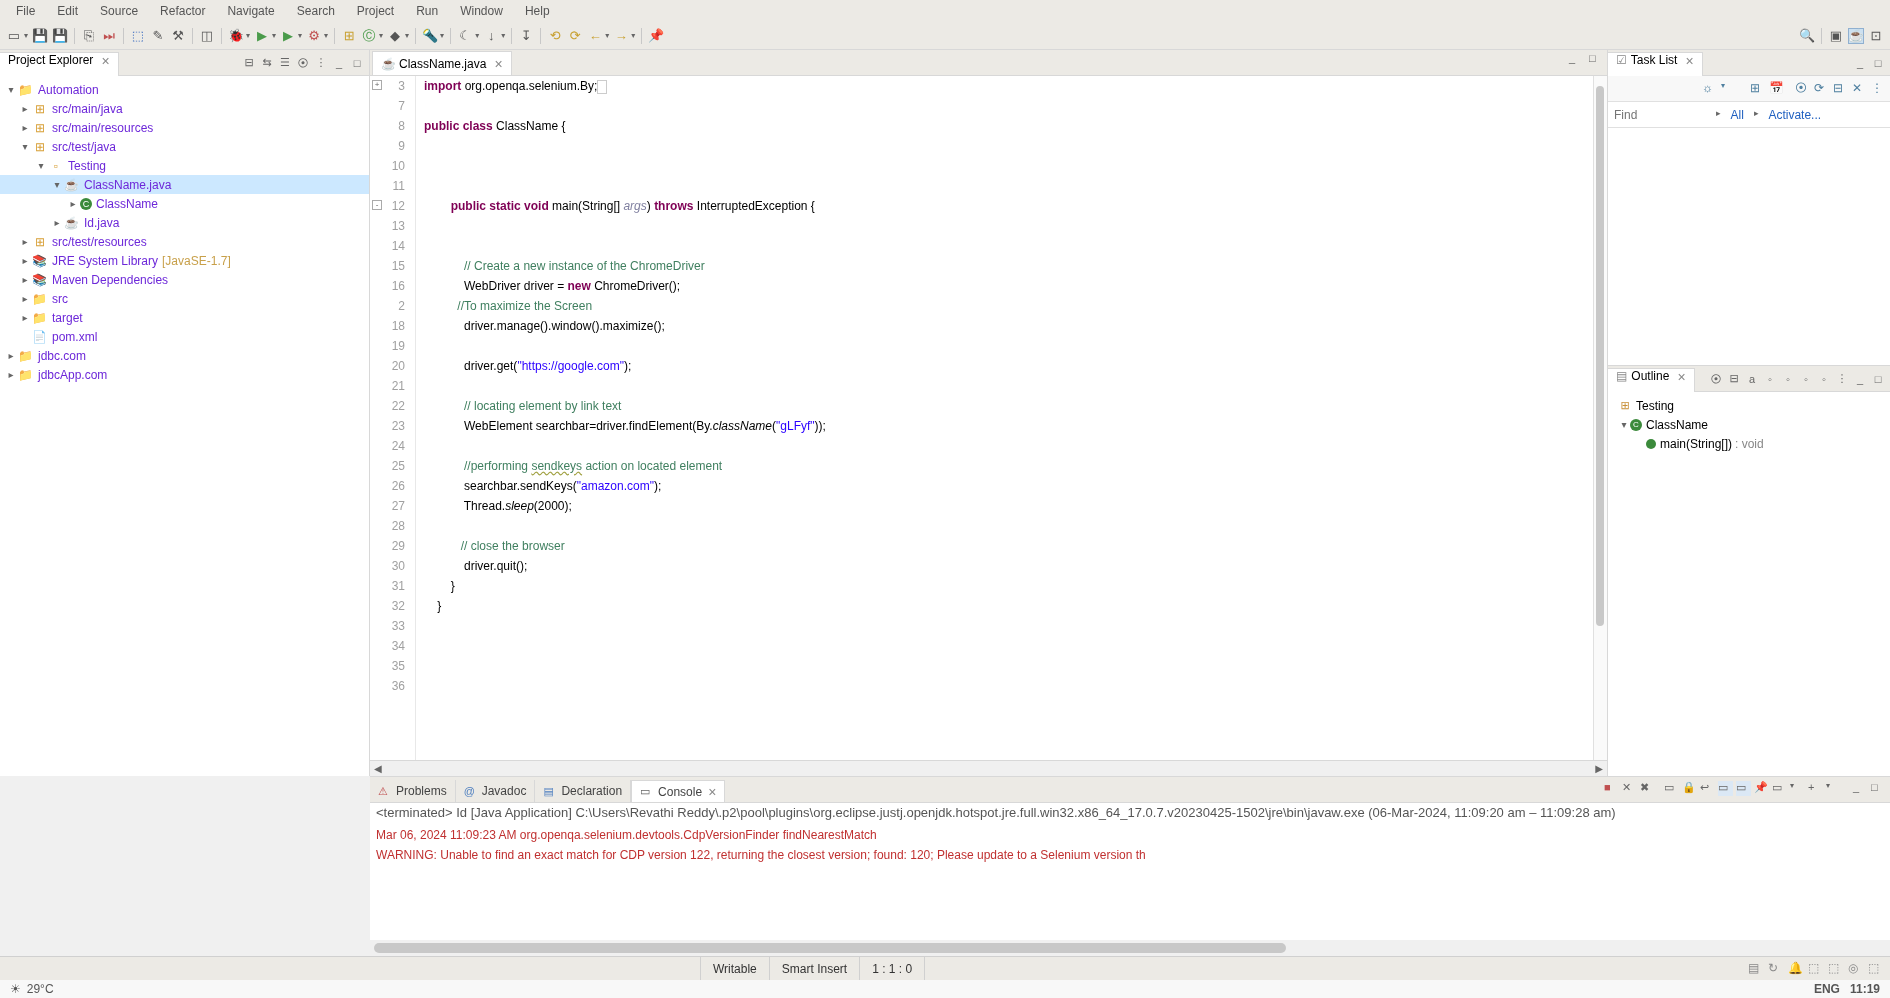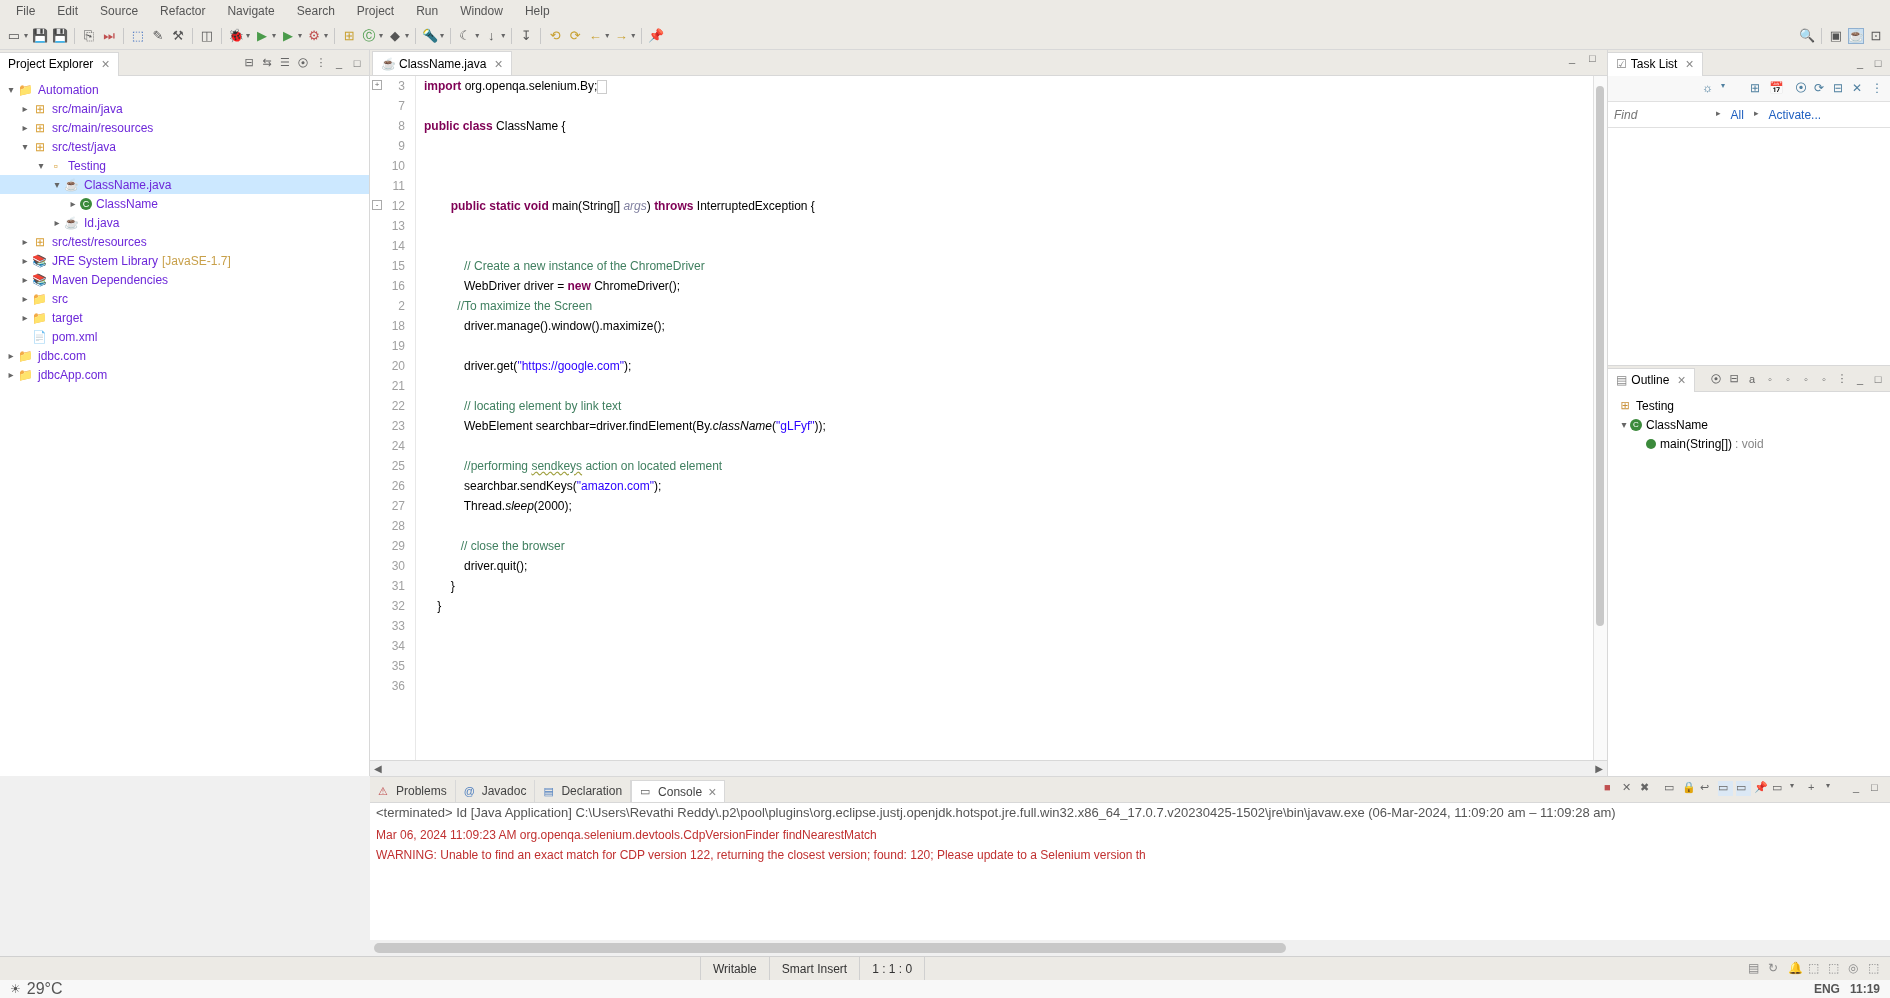--- a/index.html
+++ b/index.html
@@ -18,21 +18,21 @@
 .toolbar .red { color: #c05050; }
 .toolbar .yellow { color: #c8a030; }
 .toolbar .blue { color: #4070c0; }
 
 
 .main { display: flex; height: 726px; }
 
 
 .explorer-panel { width: 370px; background: #fff; border-right: 1px solid #d8d8d8; display: flex; flex-direction: column; }
 .panel-header { height: 26px; background: #eceae5; display: flex; align-items: center; border-bottom: 1px solid #d8d8d8; }
-.panel-tab { display: flex; align-items: center; padding: 0 8px; height: 24px; background: #fff; border-right: 1px solid #d8d8d8; border-top: 1px solid #d8d8d8; margin-top: 2px; }
+.panel-tab { display: flex; padding: 0 8px; height: 24px; background: #fff; border-right: 1px solid #d8d8d8; border-top: 1px solid #d8d8d8; margin-top: 2px; }
 .panel-tab-close { margin-left: 8px; color: #888; font-size: 14px; }
 .panel-toolbar { margin-left: auto; display: flex; gap: 2px; padding-right: 4px; }
 .panel-toolbar span { width: 16px; height: 16px; display: inline-flex; align-items: center; justify-content: center; color: #666; font-size: 11px; }
 
 .tree { flex: 1; padding: 4px 0; overflow: auto; font-size: 13px; }
 .tree-row { display: flex; align-items: center; height: 19px; padding-left: 4px; white-space: nowrap; }
 .tree-row.selected { background: #cce8ff; }
 .tree-toggle { width: 14px; text-align: center; color: #666; font-size: 10px; }
 .tree-icon { width: 16px; height: 16px; margin-right: 4px; display: inline-flex; align-items: center; justify-content: center; font-size: 12px; color: #d8a038; }
 .tree-icon.pkg { color: #d8a038; }
@@ -74,21 +74,21 @@
 .hscroll .track { flex: 1; }
 .ov-ruler { width: 14px; background: #fafafa; border-left: 1px solid #e0e0e0; position: relative; }
 .ov-thumb { position: absolute; left: 2px; width: 8px; background: #c8c8c8; border-radius: 4px; }
 
 
 .right-panels { width: 282px; display: flex; flex-direction: column; }
 .tasklist { flex: 0 0 316px; background: #fff; border-bottom: 1px solid #d8d8d8; display: flex; flex-direction: column; }
 .tasklist-toolbar { height: 26px; border-bottom: 1px solid #e0e0e0; display: flex; align-items: center; justify-content: flex-end; padding: 0 4px; gap: 4px; background: #f8f8f8; }
 .tasklist-toolbar span { width: 15px; height: 15px; font-size: 12px; color: #5080a0; }
 .tasklist-find { height: 26px; display: flex; align-items: center; border-bottom: 1px solid #e0e0e0; }
-.tasklist-find input { border: none; padding: 0 6px; width: 100px; font-style: italic; color: #888; outline: none; }
+.tasklist-find input { border: none; padding: 0 6px; width: 100px; color: #888; outline: none; }
 .tasklist-links { display: flex; gap: 10px; padding-left: 8px; }
 .tasklist-links a { color: #2060c0; text-decoration: none; font-size: 12px; }
 .tasklist-body { flex: 1; }
 
 .outline { flex: 1; background: #fff; display: flex; flex-direction: column; }
 .outline-body { flex: 1; padding: 4px 2px; }
 .outline-row { display: flex; align-items: center; height: 19px; font-size: 13px; }
 .o-icon { width: 14px; height: 14px; margin-right: 4px; display: inline-flex; align-items: center; justify-content: center; font-size: 11px; }
 .o-pkg { color: #c89038; }
 .o-cls { background: #3b8a3b; color: #fff; border-radius: 50%; width: 12px; height: 12px; font-size: 8px; }
@@ -109,21 +109,21 @@
 .console-thumb { height: 10px; background: #c8c8c8; border-radius: 5px; margin-left: 4px; }
 
 
 .statusbar { height: 24px; background: #eceae5; border-top: 1px solid #d0d0d0; display: flex; align-items: center; font-size: 12px; color: #333; }
 .status-cell { padding: 0 12px; border-left: 1px solid #d0d0d0; height: 100%; display: flex; align-items: center; }
 .status-icons { margin-left: auto; display: flex; gap: 4px; padding-right: 6px; }
 .status-icons span { width: 16px; height: 16px; font-size: 12px; color: #888; }
 
 
 .taskbar { height: 18px; background: #f8f8f8; display: flex; align-items: center; padding: 0 10px; color: #555; }
-.taskbar .weather { font-size: 16px; }
+.taskbar .weather { font-size: 12px; }
 .taskbar .right { margin-left: auto; display: flex; gap: 10px; font-size: 12px; font-weight: bold; }
 </style>
 </head>
 <body>
 
 <div class="menubar">
   <span>File</span>
   <span>Edit</span>
   <span>Source</span>
   <span>Refactor</span>

